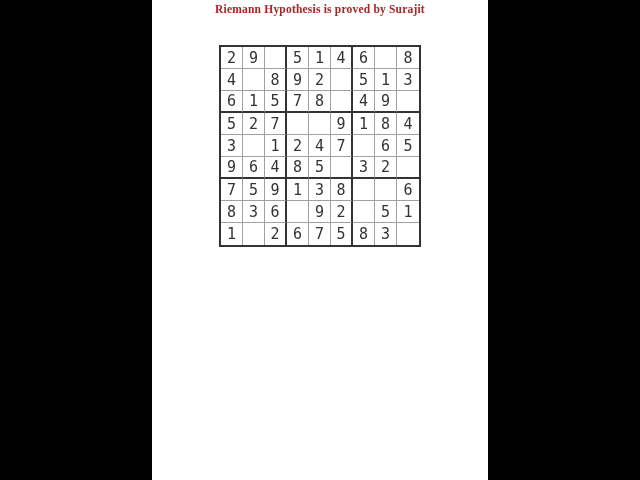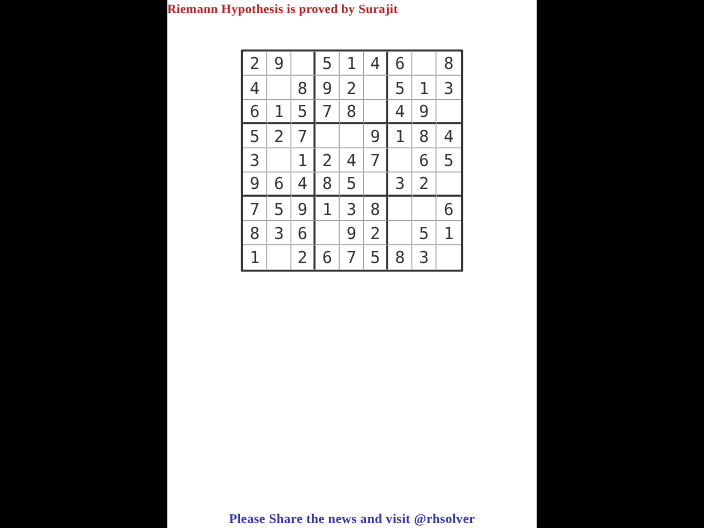--- a/index.html
+++ b/index.html
@@ -29,21 +29,21 @@
     top: 0;
     width: 336px;
     height: 480px;
     background: #ffffff;
   }
   .title {
     position: absolute;
     top: 3px;
     left: 0;
     width: 100%;
-    text-align: left;
+    text-align: center;
     font-family: "Liberation Serif", serif;
     font-weight: bold;
     font-size: 11.5px;
     color: #b22222;
     letter-spacing: 0.2px;
   }
   .footer {
     position: absolute;
     top: 464px;
     left: 0;
@@ -168,14 +168,13 @@
       <div class="cell last-r"></div>
       <div class="cell box-r last-r">2</div>
       <div class="cell last-r">6</div>
       <div class="cell last-r">7</div>
       <div class="cell box-r last-r">5</div>
       <div class="cell last-r">8</div>
       <div class="cell last-r">3</div>
       <div class="cell last-c last-r"></div>
     </div>
 
-  <div class="footer">Please Share the news and visit @rhsolver</div>
 </div>
 
 </body></html>

